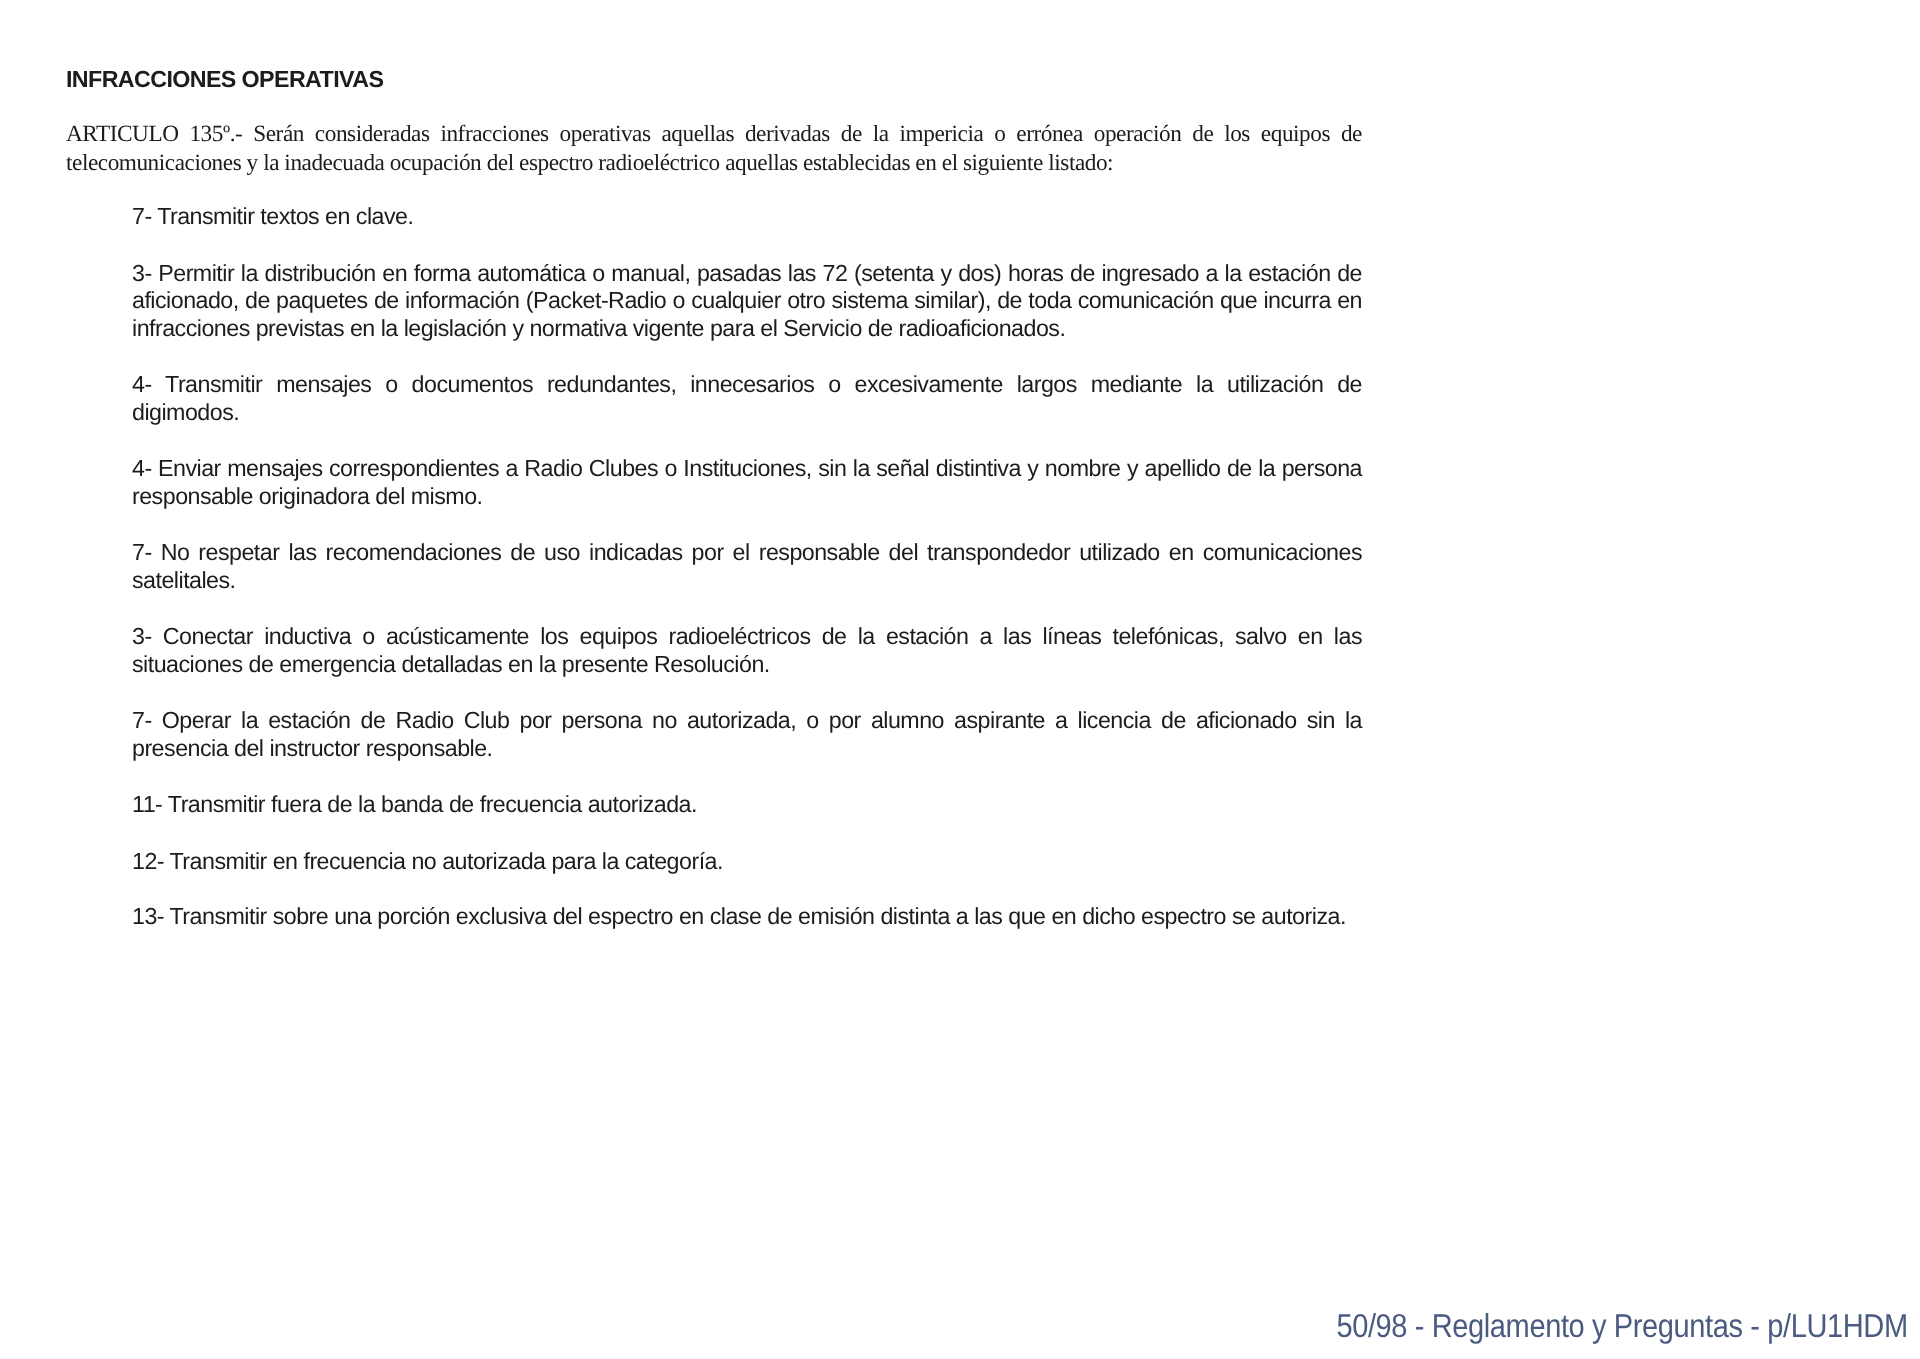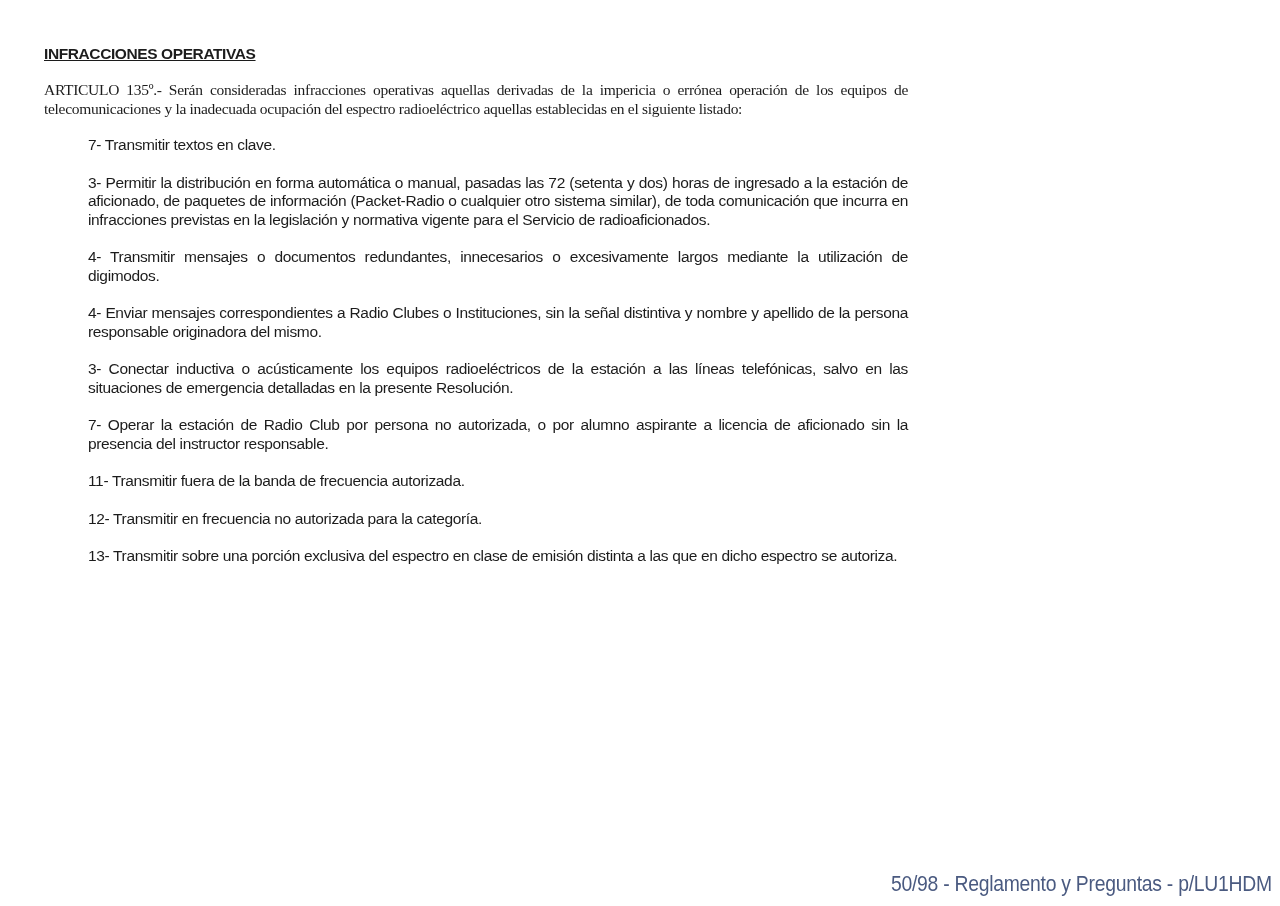--- a/index.html
+++ b/index.html
@@ -20,21 +20,20 @@
       left: 44px;
       top: 44px;
       width: 864px;
     }
     .heading {
       font-weight: bold;
       font-size: 15.5px;
       letter-spacing: -0.4px;
       line-height: 19px;
       margin: 0 0 18px 0;
-      text-decoration: underline;
     }
     .intro {
       font-size: 15.5px;
       line-height: 18.5px;
       text-align: justify;
       letter-spacing: -0.3px;
       margin: 0 0 18px 0;
       font-family: Liberation Serif, serif;
     }
     .items {
@@ -65,20 +64,21 @@
 <body>
 
 <div class="page">
   <div class="heading">INFRACCIONES OPERATIVAS</div>
   <p class="intro">ARTICULO 135º.- Serán consideradas infracciones operativas aquellas derivadas de la impericia o errónea operación de los equipos de telecomunicaciones y la inadecuada ocupación del espectro radioeléctrico aquellas establecidas en el siguiente listado:</p>
   <ul class="items">
     <li class="item">7- Transmitir textos en clave.</li>
     <li class="item">3- Permitir la distribución en forma automática o manual, pasadas las 72 (setenta y dos) horas de ingresado a la estación de aficionado, de paquetes de información (Packet-Radio o cualquier otro sistema similar), de toda comunicación que incurra en infracciones previstas en la legislación y normativa vigente para el Servicio de radioaficionados.</li>
     <li class="item">4- Transmitir mensajes o documentos redundantes, innecesarios o excesivamente largos mediante la utilización de digimodos.</li>
     <li class="item">4- Enviar mensajes correspondientes a Radio Clubes o Instituciones, sin la señal distintiva y nombre y apellido de la persona responsable originadora del mismo.</li>
+    <li class="item">7- No respetar las recomendaciones de uso indicadas por el responsable del transpondedor utilizado en comunicaciones satelitales.</li>
     <li class="item">3- Conectar inductiva o acústicamente los equipos radioeléctricos de la estación a las líneas telefónicas, salvo en las situaciones de emergencia detalladas en la presente Resolución.</li>
     <li class="item">7- Operar la estación de Radio Club por persona no autorizada, o por alumno aspirante a licencia de aficionado sin la presencia del instructor responsable.</li>
     <li class="item">11- Transmitir fuera de la banda de frecuencia autorizada.</li>
     <li class="item">12- Transmitir en frecuencia no autorizada para la categoría.</li>
     <li class="item">13- Transmitir sobre una porción exclusiva del espectro en clase de emisión distinta a las que en dicho espectro se autoriza.</li>
   </ul>
 </div>
 
 <div class="footer">50/98 - Reglamento y Preguntas - p/LU1HDM</div>
 

